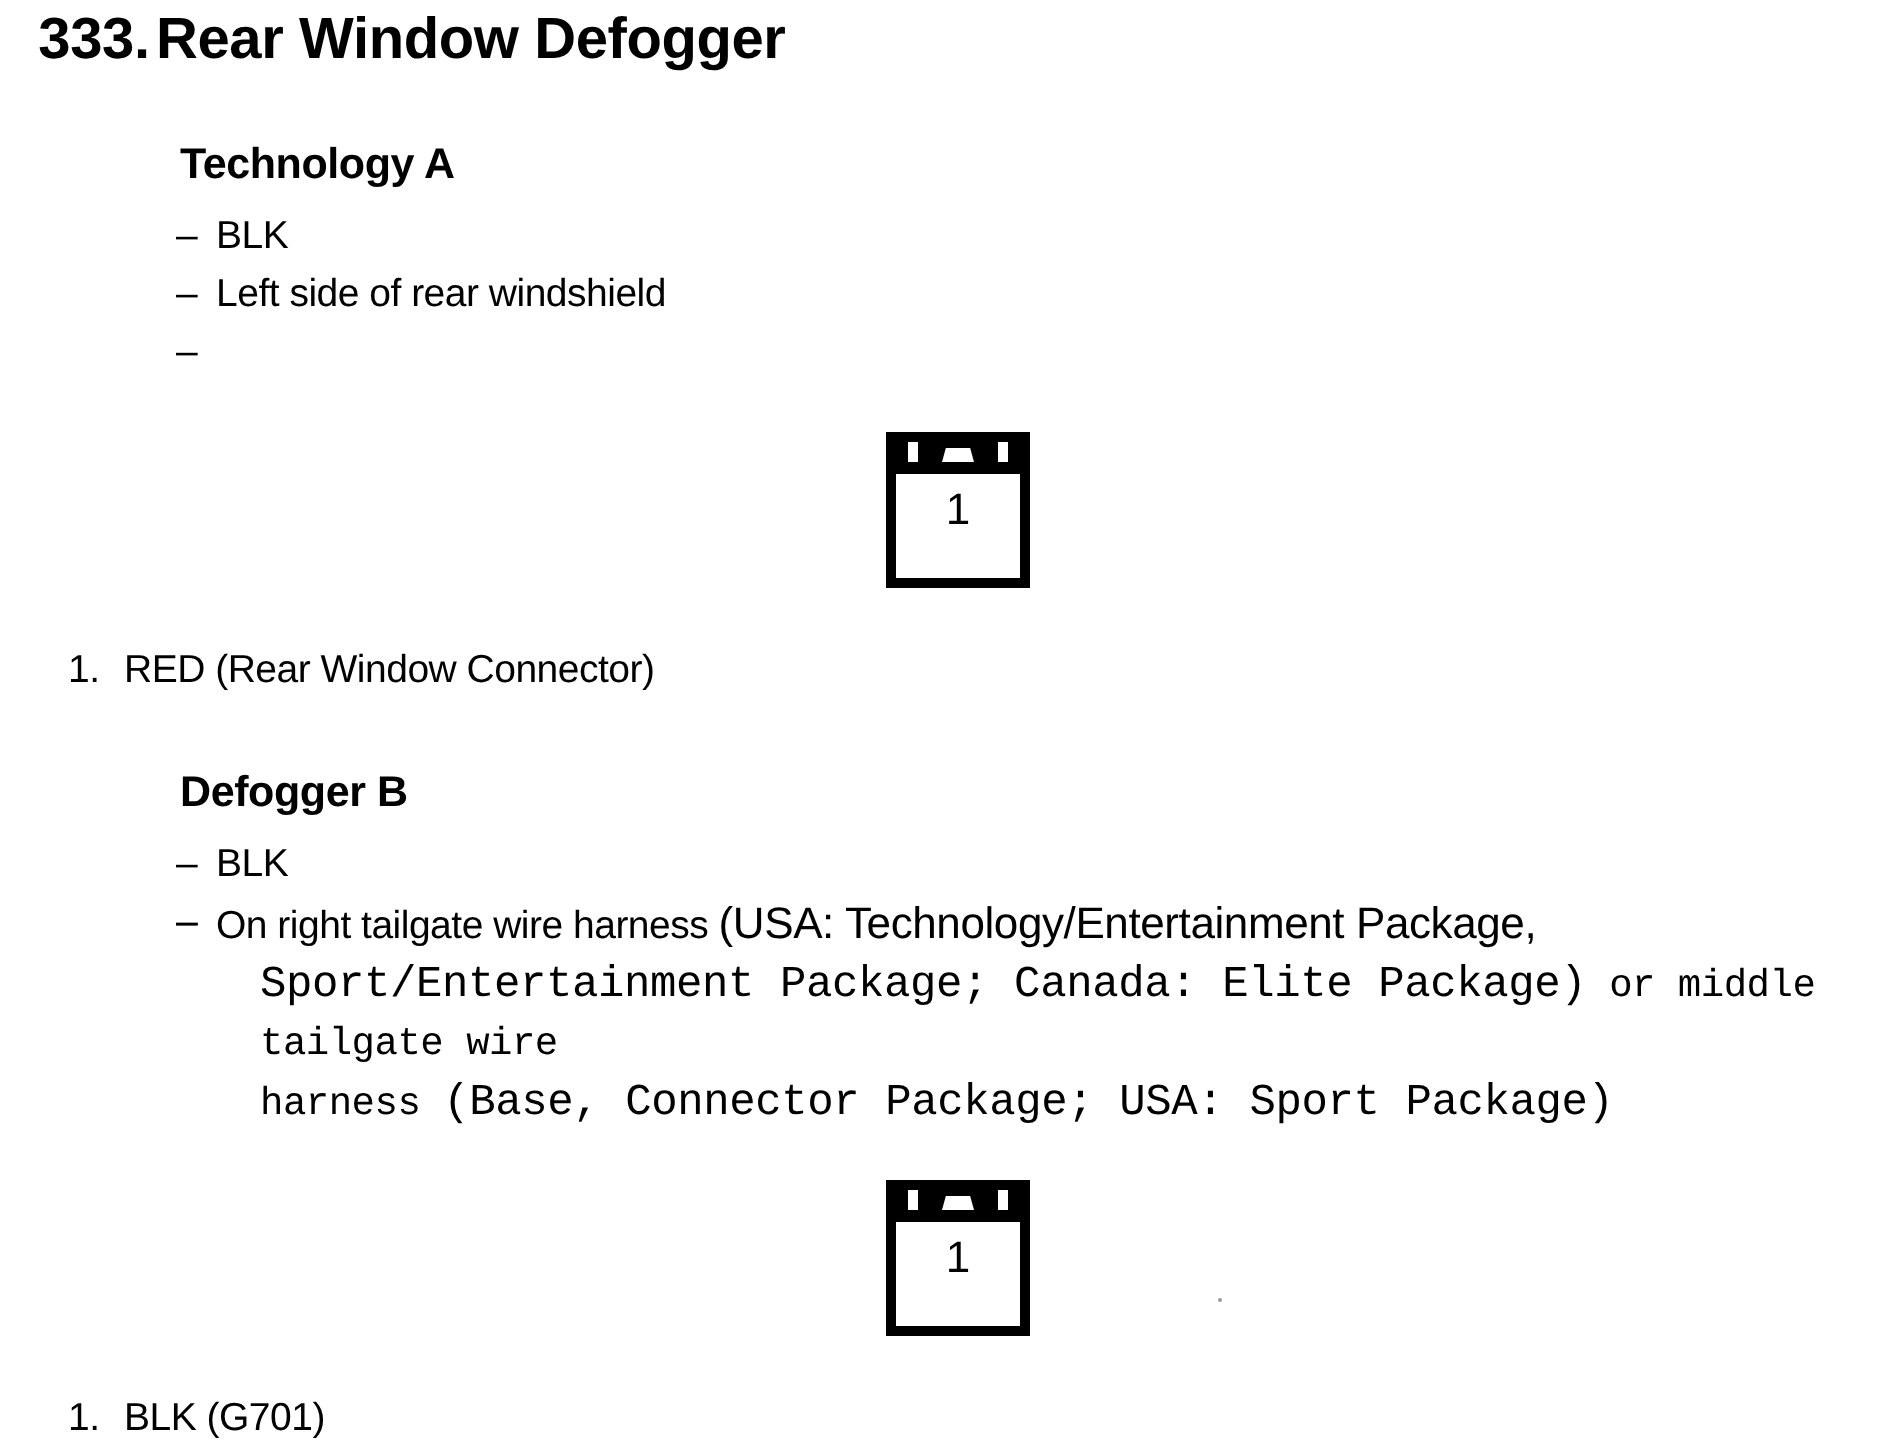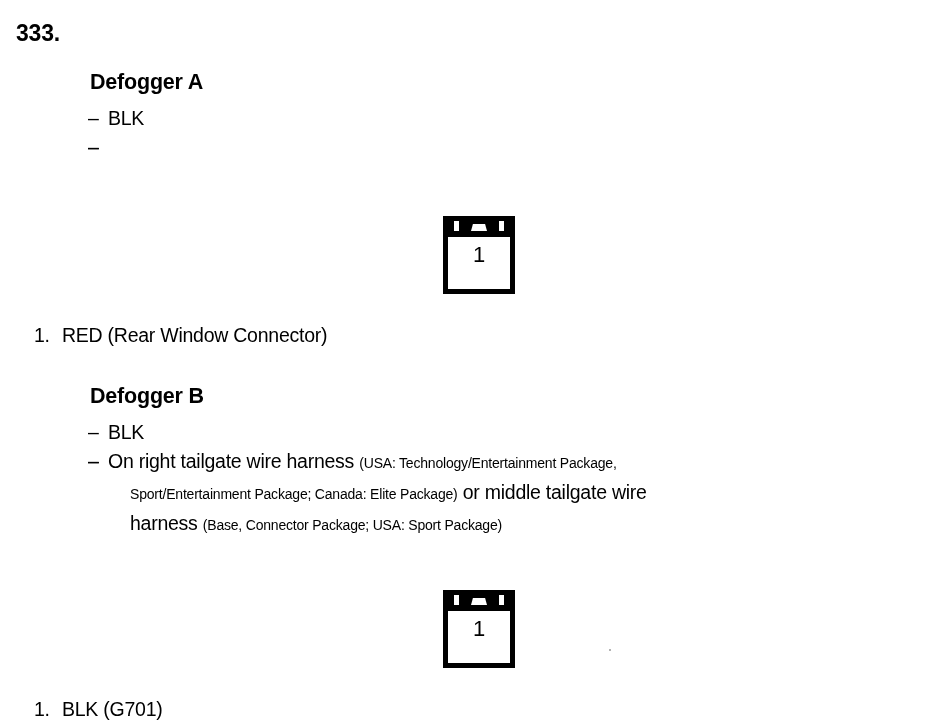--- a/index.html
+++ b/index.html
@@ -20,26 +20,27 @@
 
   .page {
     position: absolute;
     inset: 0;
   }
 
   
   .section-heading {
     position: absolute;
     left: 16px;
-    top: 20px;
+    top: 4px;
     display: flex;
     align-items: baseline;
     font-weight: bold;
-    font-size: 23px;
+    font-size: 29px;
     letter-spacing: -0.2px;
+    text-align: center;
   }
   .section-heading .num {
     width: 62px;
     flex: none;
   }
   .section-heading .title {
     white-space: nowrap;
   }
 
   
@@ -74,23 +75,24 @@
     text-indent: 0;
   }
   .spec-item .dash {
     position: absolute;
     left: 0;
     top: 0;
   }
   .spec-item .wrap-indent {
     display: block;
     padding-left: 22px;
+    font-family: Liberation Mono, monospace;
   }
   .paren-small {
-    font-size: 14px;
+    font-size: 22px;
     letter-spacing: -0.2px;
   }
 
   
   .connector-figure {
     position: absolute;
     width: 72px;
     height: 78px;
     box-sizing: border-box;
     border: 5px solid #000000;
@@ -162,33 +164,35 @@
     border-radius: 50%;
   }
 </style>
 </head>
 <body>
 
 <div class="page">
 
   <div class="section-heading">
     <span class="num">333.</span>
+    <span class="title">Rear Window Defogger</span>
   </div>
 
   <div class="connector-block">
 
-    <div class="connector-title" style="top:70px;">Defogger A</div>
+    <div class="connector-title" style="top:70px;">Technology A</div>
 
     <ul class="spec-list" style="top:104px;">
       <li class="spec-item">
         <span class="dash">–</span>
         <span>BLK</span>
       </li>
       <li class="spec-item">
         <span class="dash">–</span>
+        <span>Left side of rear windshield</span>
       </li>
       <li class="spec-item">
         <span class="dash">–</span>
       </li>
     </ul>
 
     <div class="connector-figure" style="left:443px; top:216px;">
       <div class="top-bar"></div>
       <div class="slot left"></div>
       <div class="slot right"></div>

